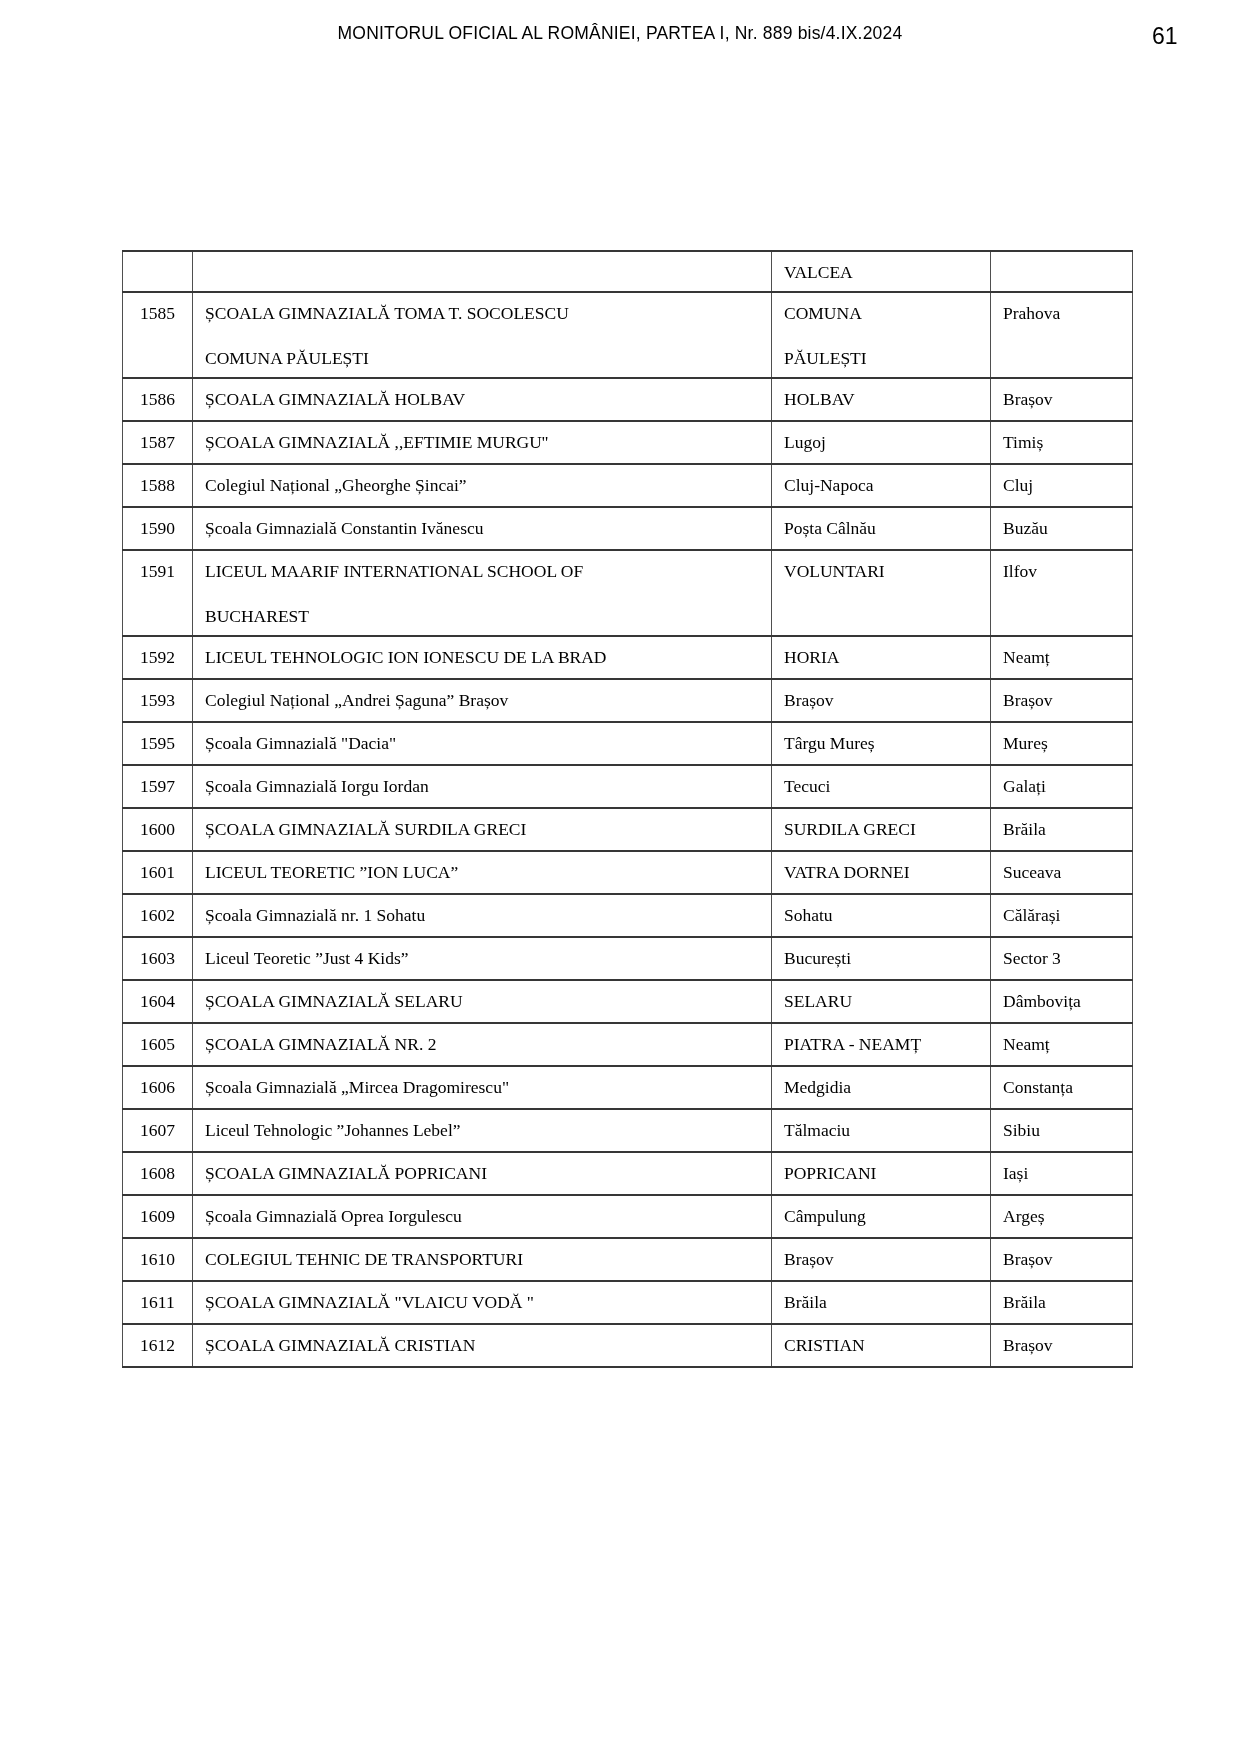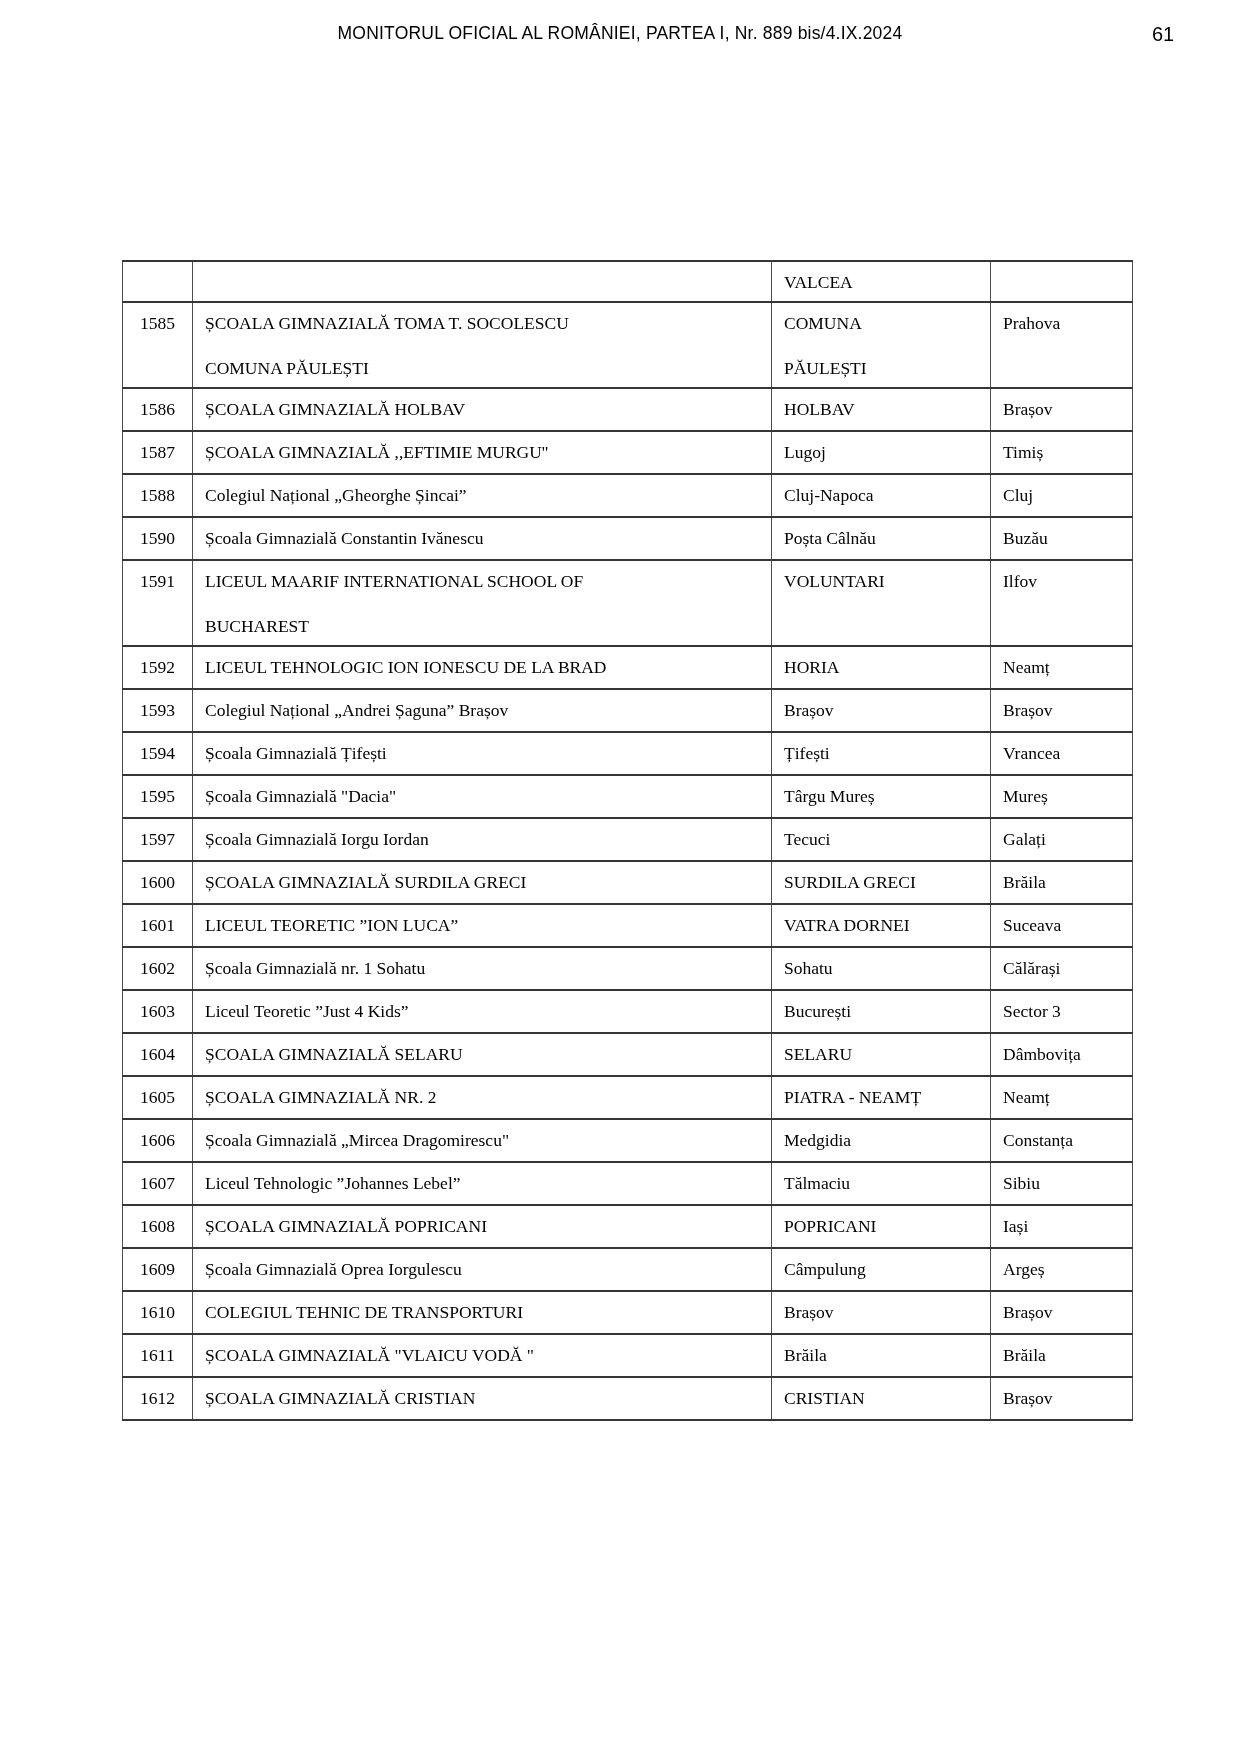--- a/index.html
+++ b/index.html
@@ -26,30 +26,29 @@
     font-size: 17.5px;
     letter-spacing: 0.2px;
     white-space: nowrap;
   }
   .page-number {
     position: absolute;
     top: 23px;
     left: 1152px;
     width: 50px;
     font-family: "Liberation Sans", sans-serif;
-    font-size: 20px;
+    font-size: 23px;
   }
   table.schools {
     position: absolute;
     top: 250px;
     left: 122px;
     width: 1010px;
     border-collapse: collapse;
     table-layout: fixed;
-    margin-top: 10px;
   }
   table.schools td {
     border-left: 1px solid #4f4f4f;
     border-right: 1px solid #4f4f4f;
     border-top: 2px solid #363636;
     border-bottom: 2px solid #363636;
     vertical-align: top;
     padding: 8px 8px 0 12px;
     font-size: 17.5px;
     line-height: 24px;
@@ -201,34 +200,20 @@
           </td>
           <td class="col-loc">
             <div class="cell-line">Brașov</div>
           </td>
           <td class="col-county">
             <div class="cell-line">Brașov</div>
           </td>
         </tr>
         <tr class="row-single">
           <td class="col-num">
-            <div class="cell-line">1594</div>
-          </td>
-          <td class="col-name">
-            <div class="cell-line">Școala Gimnazială Țifești</div>
-          </td>
-          <td class="col-loc">
-            <div class="cell-line">Țifești</div>
-          </td>
-          <td class="col-county">
-            <div class="cell-line">Vrancea</div>
-          </td>
-        </tr>
-        <tr class="row-single">
-          <td class="col-num">
             <div class="cell-line">1595</div>
           </td>
           <td class="col-name">
             <div class="cell-line">Școala Gimnazială "Dacia"</div>
           </td>
           <td class="col-loc">
             <div class="cell-line">Târgu Mureș</div>
           </td>
           <td class="col-county">
             <div class="cell-line">Mureș</div>

